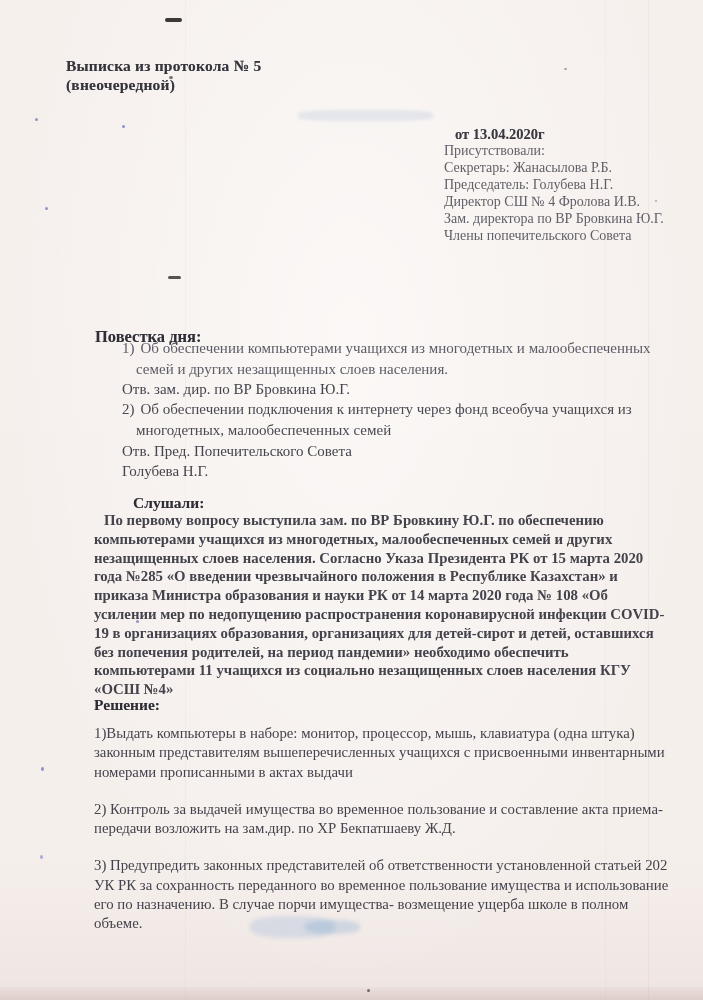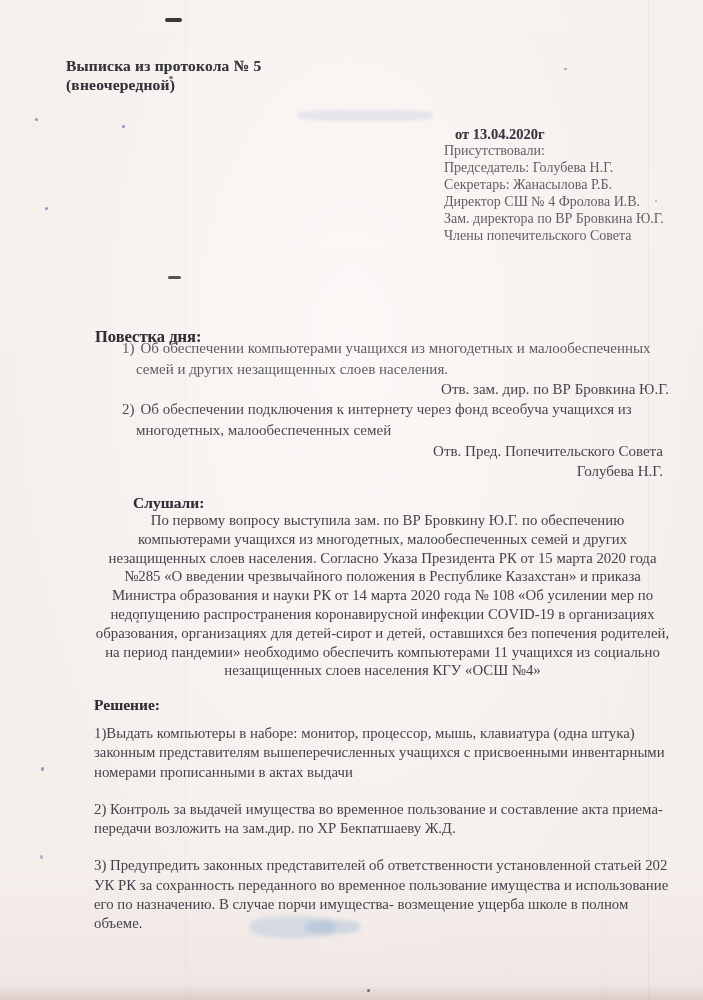--- a/index.html
+++ b/index.html
@@ -45,33 +45,33 @@
     font-weight:bold;font-size:16.5px;color:#2f2e36;
     text-shadow:0 0 .6px rgba(40,40,50,.3);
   }
   .agenda-list{
     position:absolute;top:338px;left:122px;width:553px;
     font-size:15px;line-height:20.6px;color:#4a4952;
   }
   .agenda-item{text-indent:-14px;padding-left:14px;}
   .agenda-item .num{margin-right:6px;}
   .agenda-item.faded-first{color:#5d5c66;}
-  .resp-line{text-align:right;line-height:20.2px;color:#45444d;}
+  .resp-line{line-height:20.2px;color:#45444d;}
   .resp-line.r1{margin-right:6px;}
   .resp-line.r2{margin-right:12px;}
 
   .heard-heading{
     position:absolute;top:494px;left:133px;
     font-weight:bold;font-size:15.5px;color:#2f2e36;
     text-shadow:0 0 .5px rgba(40,40,50,.3);
   }
   .heard-para{
     position:absolute;top:511px;left:94px;width:577px;
     font-size:14.8px;line-height:18.8px;color:#44434c;
-    text-indent:10px;text-align:center;
+    text-indent:10px;text-align:left;font-weight:bold;
   }
   .decision-heading{
     position:absolute;top:696px;left:94px;
     font-weight:bold;font-size:15.5px;color:#2f2e36;
     text-shadow:0 0 .5px rgba(40,40,50,.3);
   }
   .decision-list{
     position:absolute;top:724px;left:94px;width:578px;
     font-size:14.8px;line-height:19.3px;color:#44434c;
   }
@@ -98,22 +98,22 @@
 
   <div class="title-block">
     <div>Выписка из протокола № 5</div>
     <div>(внеочередной)</div>
   </div>
 
   <div class="date-line">от 13.04.2020г</div>
 
   <div class="attendees">
     <div>Присутствовали:</div>
+    <div>Секретарь: Жанасылова Р.Б.</div>
     <div>Председатель: Голубева Н.Г.</div>
-    <div>Секретарь: Жанасылова Р.Б.</div>
     <div>Директор СШ № 4 Фролова И.В.</div>
     <div>Зам. директора  по ВР Бровкина Ю.Г.</div>
     <div>Члены попечительского Совета</div>
   </div>
 
   <div class="agenda-heading">Повестка дня:</div>
 
   <div class="agenda-list">
     <div class="agenda-item faded-first"><span class="num">1)</span><span>Об обеспечении компьютерами учащихся из многодетных и малообеспеченных семей и других незащищенных слоев населения.</span></div>
     <div class="resp-line r1">Отв. зам. дир. по ВР Бровкина Ю.Г.</div>

